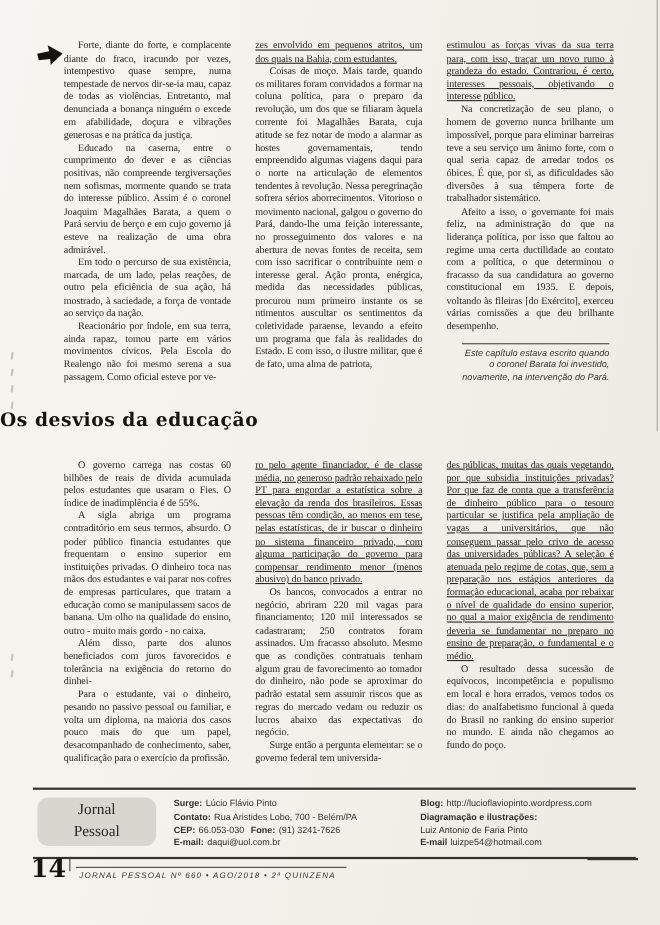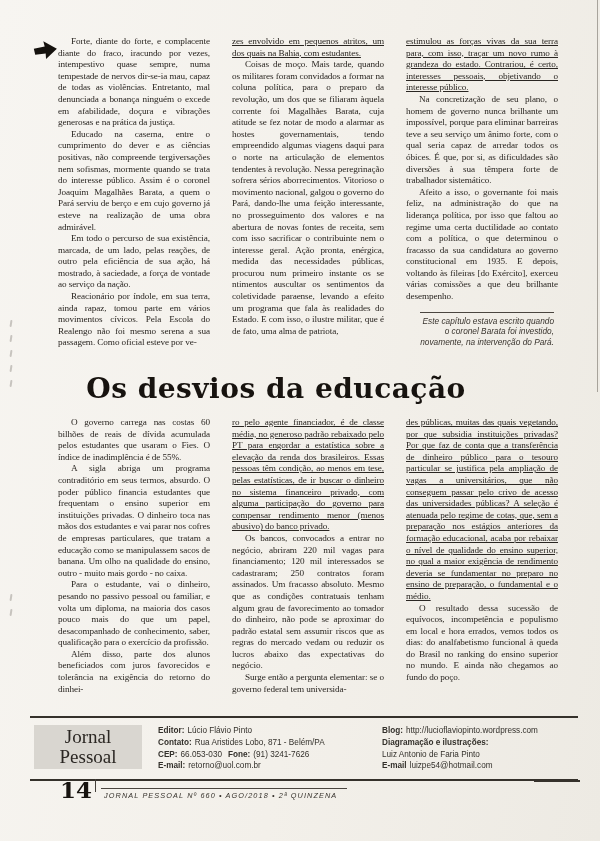--- a/index.html
+++ b/index.html
@@ -26,42 +26,42 @@
   .col p.ind{text-indent:13px;}
   .col p.cont{text-indent:0;text-decoration:underline;}
   .note{
     margin:9px 16px 0 14px;width:134px;border-top:1px solid #4a453f;padding-top:3px;
     font-family:"Liberation Sans",sans-serif;font-style:italic;font-size:8.3px;line-height:10.8px;
     color:#39342e;text-align:right;letter-spacing:0;
   }
   .note p{margin:0;text-indent:0;}
   
   .headline{
-    position:absolute;left:0;top:372px;width:552px;margin:0;text-align:center;
-    font-family:"DejaVu Serif",serif;font-weight:bold;font-size:28px;letter-spacing:.5px;color:#17130f;
+    position:absolute;left:0;top:372px;width:552px;margin:0;
+    font-family:"DejaVu Serif",serif;font-weight:bold;font-size:17px;letter-spacing:.5px;color:#17130f;
   }
   
   .fbox{
     position:absolute;left:30px;top:716px;width:548px;
     border-top:2px solid #35312b;border-bottom:2px solid #35312b;
     padding:7px 0 7px;display:flex;align-items:flex-start;
   }
   .logo{
     width:108px;height:44px;background:#d9d6d0;margin-left:4px;
     display:flex;flex-direction:column;justify-content:center;align-items:center;
-    font-family:"Liberation Serif",serif;font-size:19px;line-height:20px;color:#2b2username7;color:#2b2723;
+    font-family:"Liberation Serif",serif;font-size:14px;line-height:20px;color:#2b2username7;color:#2b2723;border-radius:10px;
   }
   .finfo{font-family:"Liberation Sans",sans-serif;font-size:8.2px;line-height:11.8px;color:#33302b;}
   .finfo.left{margin-left:16px;width:218px;}
   .finfo.right{margin-left:6px;flex:1;}
   .fline b{margin-right:3px;}
   .fline .sp{margin-right:6px;}
   .fbox-dash{position:absolute;right:-2px;bottom:-3px;width:46px;height:2px;background:#35312b;}
   
-  .pagefoot{position:absolute;left:28px;top:779px;display:flex;align-items:flex-start;margin-left:32px;}
+  .pagefoot{position:absolute;left:28px;top:779px;display:flex;align-items:flex-start;}
   .pagenum{font-family:"DejaVu Serif",serif;font-weight:bold;font-size:23px;line-height:21px;color:#17130f;}
   .tick{display:inline-block;width:1px;height:13px;background:#44403a;margin-left:3px;}
   .issue{
     margin-left:5px;margin-top:9px;border-top:1px solid #4a453f;padding:2px 10px 0 3px;
     font-family:"Liberation Sans",sans-serif;font-size:7.3px;letter-spacing:1.1px;color:#36322c;white-space:nowrap;font-style:italic;
   }
 </style>
 </head>
 <body>
 
@@ -104,51 +104,51 @@
       </div>
     </div>
   </section>
 
   <h1 class="headline">Os desvios da educação</h1>
 
   <section class="cols bottom">
     <div class="col">
       <p class="ind">O governo carrega nas costas 60 bilhões de reais de dívida acumulada pelos estudantes que usaram o Fies. O índice de inadimplência é de 55%.</p>
       <p class="ind">A sigla abriga um programa contraditório em seus termos, absurdo. O poder público financia estudantes que frequentam o ensino superior em instituições privadas. O dinheiro toca nas mãos dos estudantes e vai parar nos cofres de empresas particulares, que tratam a educação como se manipulassem sacos de banana. Um olho na qualidade do ensino, outro - muito mais gordo - no caixa.</p>
+      <p class="ind">Além disso, parte dos alunos beneficiados com juros favorecidos e tolerância na exigência do retorno do dinhei-</p>
       <p class="ind">Para o estudante, vai o dinheiro, pesando no passivo pessoal ou familiar, e volta um diploma, na maioria dos casos pouco mais do que um papel, desacompanhado de conhecimento, saber, qualificação para o exercício da profissão.</p>
-      <p class="ind">Além disso, parte dos alunos beneficiados com juros favorecidos e tolerância na exigência do retorno do dinhei-</p>
     </div>
     <div class="col">
       <p class="cont">ro pelo agente financiador, é de classe média, no generoso padrão rebaixado pelo PT para engordar a estatística sobre a elevação da renda dos brasileiros. Essas pessoas têm condição, ao menos em tese, pelas estatísticas, de ir buscar o dinheiro no sistema financeiro privado, com alguma participação do governo para compensar rendimento menor (menos abusivo) do banco privado.</p>
       <p class="ind">Os bancos, convocados a entrar no negócio, abriram 220 mil vagas para financiamento; 120 mil interessados se cadastraram; 250 contratos foram assinados. Um fracasso absoluto. Mesmo que as condições contratuais tenham algum grau de favorecimento ao tomador do dinheiro, não pode se aproximar do padrão estatal sem assumir riscos que as regras do mercado vedam ou reduzir os lucros abaixo das expectativas do negócio.</p>
       <p class="ind">Surge então a pergunta elementar: se o governo federal tem universida-</p>
     </div>
     <div class="col">
       <p class="cont">des públicas, muitas das quais vegetando, por que subsidia instituições privadas? Por que faz de conta que a transferência de dinheiro público para o tesouro particular se justifica pela ampliação de vagas a universitários, que não conseguem passar pelo crivo de acesso das universidades públicas? A seleção é atenuada pelo regime de cotas, que, sem a preparação nos estágios anteriores da formação educacional, acaba por rebaixar o nível de qualidade do ensino superior, no qual a maior exigência de rendimento deveria se fundamentar no preparo no ensino de preparação, o fundamental e o médio.</p>
       <p class="ind">O resultado dessa sucessão de equívocos, incompetência e populismo em local e hora errados, vemos todos os dias: do analfabetismo funcional à queda do Brasil no ranking do ensino superior no mundo. E ainda não chegamos ao fundo do poço.</p>
     </div>
   </section>
 
   <div class="fbox">
     <div class="logo">
       <span>Jornal</span>
       <span>Pessoal</span>
     </div>
     <div class="finfo left">
       <div class="fline">
-        <b>Editor:</b><span>Lúcio Flávio Pinto</span>
+        <b>Surge:</b><span>Lúcio Flávio Pinto</span>
       </div>
       <div class="fline">
-        <b>Contato:</b><span>Rua Aristides Lobo, 871 - Belém/PA</span>
+        <b>Contato:</b><span>Rua Aristides Lobo, 700 - Belém/PA</span>
       </div>
       <div class="fline">
         <b>CEP:</b><span class="sp">66.053-030</span><b>Fone:</b><span>(91) 3241-7626</span>
       </div>
       <div class="fline">
-        <b>E-mail:</b><span>retorno@uol.com.br</span>
+        <b>E-mail:</b><span>daqui@uol.com.br</span>
       </div>
     </div>
     <div class="finfo right">
       <div class="fline">
         <b>Blog:</b><span>http://lucioflaviopinto.wordpress.com</span>
       </div>
       <div class="fline">
         <b>Diagramação e ilustrações:</b>
       </div>
       <div class="fline">

